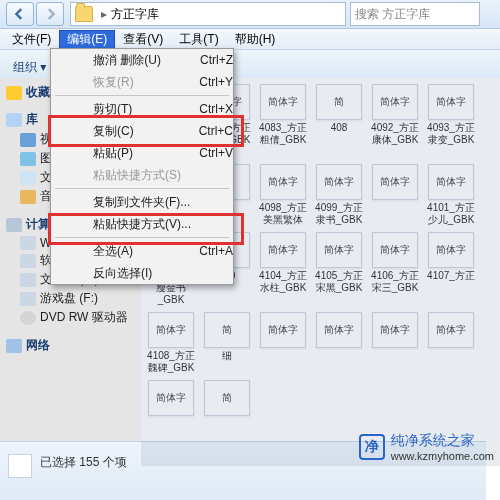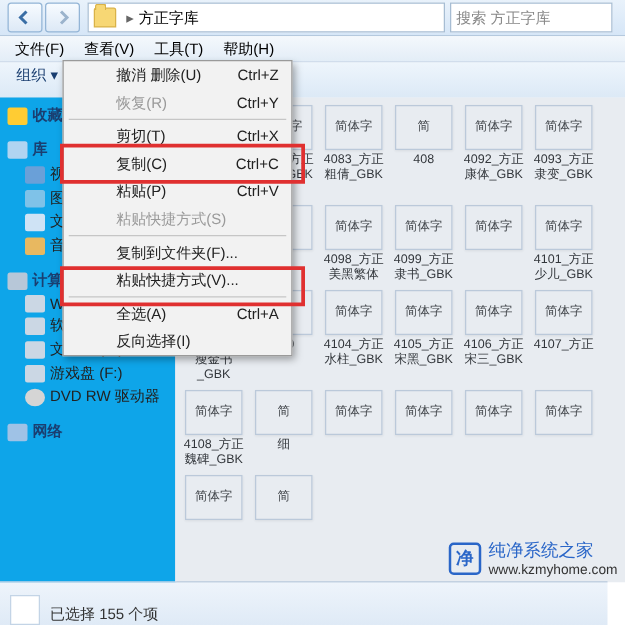--- a/index.html
+++ b/index.html
@@ -5,55 +5,55 @@
 html,body{margin:0;padding:0;font-family:"Microsoft YaHei","SimSun",Arial,sans-serif;font-size:12px;background:#fff;overflow:hidden}
 body{width:500px;height:500px;position:relative}
 .titlebar{height:28px;background:linear-gradient(#e9f2fb,#d6e6f7);border-bottom:1px solid #b5c9de;display:flex;align-items:center}
 .navbtns{display:flex;gap:2px;margin:0 6px}
 .navbtn{width:26px;height:22px;border:1px solid #94b5d6;border-radius:3px;background:linear-gradient(#f7fbff,#dde9f6);display:flex;align-items:center;justify-content:center;color:#3a6ea5}
 .navbtn svg{width:12px;height:12px}
 .addrbar{flex:1;height:22px;background:#fff;border:1px solid #a7bdd3;display:flex;align-items:center;padding:0 4px}
 .folder-ic{width:16px;height:14px;background:#f7d774;border:1px solid #d9b248;border-radius:2px 2px 0 0;margin-right:4px;position:relative}
 .folder-ic:before{content:"";position:absolute;top:-4px;left:0;width:7px;height:4px;background:#f7d774;border:1px solid #d9b248;border-bottom:none;border-radius:2px 2px 0 0}
 .crumb-sep{margin:0 4px;color:#666}
-.searchbox{width:120px;height:22px;background:#fff;border:1px solid #a7bdd3;margin:0 10px 0 4px;display:flex;align-items:center;padding:0 4px;color:#888}
+.searchbox{width:120px;height:22px;background:#fff;border:1px solid #a7bdd3;margin:0 20px 0 4px;display:flex;align-items:center;padding:0 4px;color:#888}
 .menubar{height:20px;background:linear-gradient(#f4f8fc,#e3edf7);border-bottom:1px solid #c3d4e6;display:flex;align-items:center;padding:0 4px}
 .menuitem{padding:4px 8px;cursor:default}
 .menuitem.open{background:#2f6bdd;color:#fff;border:1px solid #1b4fb3;padding:0 7px}
-.toolbar{height:28px;background:linear-gradient(#eef5fc,#dce9f6);border-bottom:1px solid #c3d4e6;display:flex;align-items:flex-start;padding:0 7px;gap:12px;color:#1a3e70}
+.toolbar{height:28px;background:linear-gradient(#eef5fc,#dce9f6);border-bottom:1px solid #c3d4e6;display:flex;align-items:flex-end;padding:0 7px;gap:12px;color:#1a3e70}
 .toolbtn{padding:2px 6px}
 .body{display:flex;position:absolute;top:78px;bottom:34px;left:0;right:0}
-.sidebar{width:128px;background:#0ea5e9;border-right:1px solid #dbe4ef;padding:4px 6px;overflow:hidden}
+.sidebar{width:128px;background:#e5e5e5;border-right:1px solid #dbe4ef;padding:4px 6px;overflow:hidden}
 .sb-group{margin-bottom:10px}
 .sb-head{display:flex;align-items:center;gap:4px;color:#1a3e70;font-weight:bold;margin:2px 0}
 .sb-item{display:flex;align-items:center;gap:4px;padding:1px 0 1px 14px;color:#222}
 .ic{width:16px;height:14px;display:inline-block;border-radius:2px}
 .ic-star{background:#ffcc33}
 .ic-lib{background:#b0d4f1}
 .ic-vid{background:#6aa0d8}
 .ic-pic{background:#7fc2e8}
 .ic-doc{background:#cfe3f5}
 .ic-mus{background:#e8b860}
 .ic-comp{background:#b7c7d8}
 .ic-drv{background:#cbd7e4}
 .ic-dvd{background:#d5d5d5;border-radius:50%}
 .ic-net{background:#9fc2e6}
 .content{flex:1;position:relative;overflow:hidden;background:#fff}
 .grid{padding:6px 4px;display:flex;flex-wrap:wrap;gap:6px 4px;position:absolute;left:0;right:0;top:0}
 .tile{width:52px;display:flex;flex-direction:column;align-items:center;text-align:center;font-size:10px;line-height:12px;color:#222}
 .thumb{width:44px;height:34px;border:1px solid #c9d5e3;background:#fff;display:flex;align-items:center;justify-content:center;font-size:10px;color:#333;margin-bottom:2px;box-shadow:0 1px 2px rgba(0,0,0,.08)}
 .dropdown{position:absolute;left:50px;top:48px;width:182px;background:#f2f2f2;border:1px solid #9a9a9a;box-shadow:2px 3px 6px rgba(0,0,0,.35);z-index:40}
 .dd-row{display:flex;align-items:center;height:22px;padding:0 8px 0 42px;position:relative;color:#222}
-.dd-row .sc{position:absolute;right:10px;color:#222}
+.dd-row .sc{position:absolute;right:0;color:#222}
 .dd-row.dis{color:#9a9a9a}
 .dd-sep{height:1px;background:#c6c6c6;margin:2px 4px}
 .redbox{position:absolute;border:3px solid #e03030;z-index:45;pointer-events:none}
 .rb-copy{left:48px;top:115px;width:190px;height:26px}
 .rb-all{left:48px;top:213px;width:190px;height:26px}
-.status{position:absolute;bottom:0;left:0;right:14px;height:34px;background:linear-gradient(#eef4fb,#dfeaf6);border-top:1px solid #c3d4e6;display:flex;align-items:flex-end;padding:0 8px;color:#333}
+.status{position:absolute;bottom:0;left:0;right:14px;height:34px;background:linear-gradient(#eef4fb,#dfeaf6);border-top:1px solid #c3d4e6;display:flex;align-items:flex-start;padding:12px 8px;color:#333}
 .status .sic{width:22px;height:22px;background:#fff;border:1px solid #c3d4e6;margin-right:8px}
 .watermark{position:absolute;right:6px;bottom:38px;display:flex;align-items:center;gap:6px;font-size:14px;color:#2a66c8;z-index:50}
 .watermark .wm-ic{width:22px;height:22px;border:2px solid #2a66c8;border-radius:4px;display:flex;align-items:center;justify-content:center;color:#2a66c8;font-weight:bold}
 .watermark .wm-url{font-size:11px;color:#333;display:block}
 .dimlayer{position:absolute;inset:0;background:rgba(130,150,175,.18);pointer-events:none;z-index:30}
 </style>
 </head>
 <body>
 
 <div class="titlebar">
@@ -74,20 +74,21 @@
     <span class="crumb-sep">▸</span>
     <span>方正字库</span>
   </div>
   <div class="searchbox">
     <span>搜索 方正字库</span>
   </div>
 </div>
 
 <div class="menubar">
   <div class="menuitem">文件(F)</div>
+  <div class="menuitem open">编辑(E)</div>
   <div class="menuitem">查看(V)</div>
   <div class="menuitem">工具(T)</div>
   <div class="menuitem">帮助(H)</div>
 </div>
 
 <div class="toolbar">
   <div class="toolbtn">组织 ▾</div>
   <div class="toolbtn">新建文件夹</div>
 </div>
 

